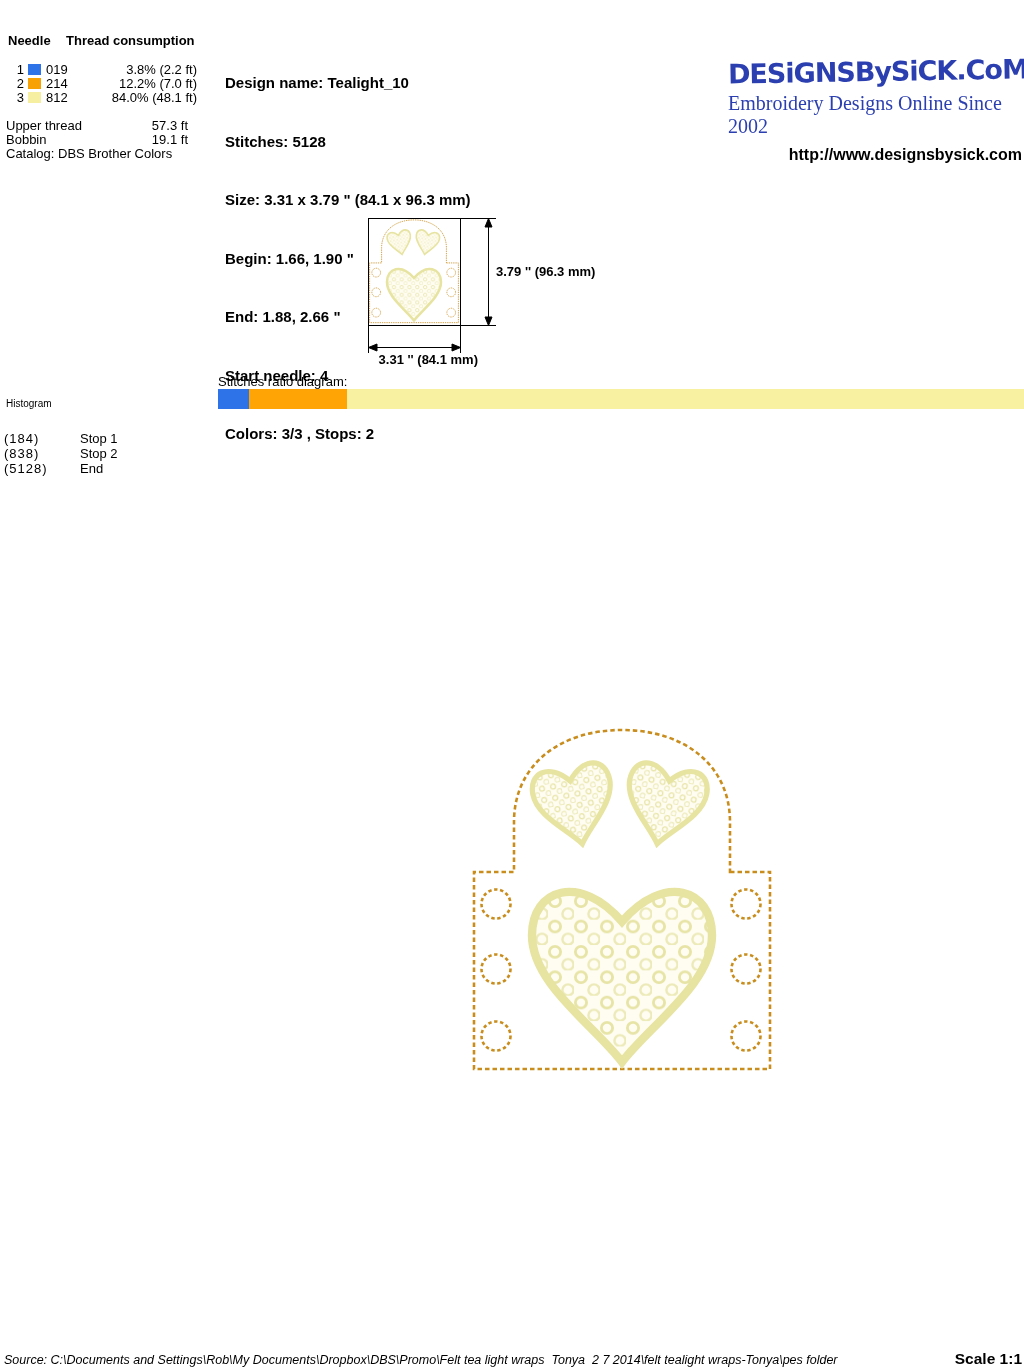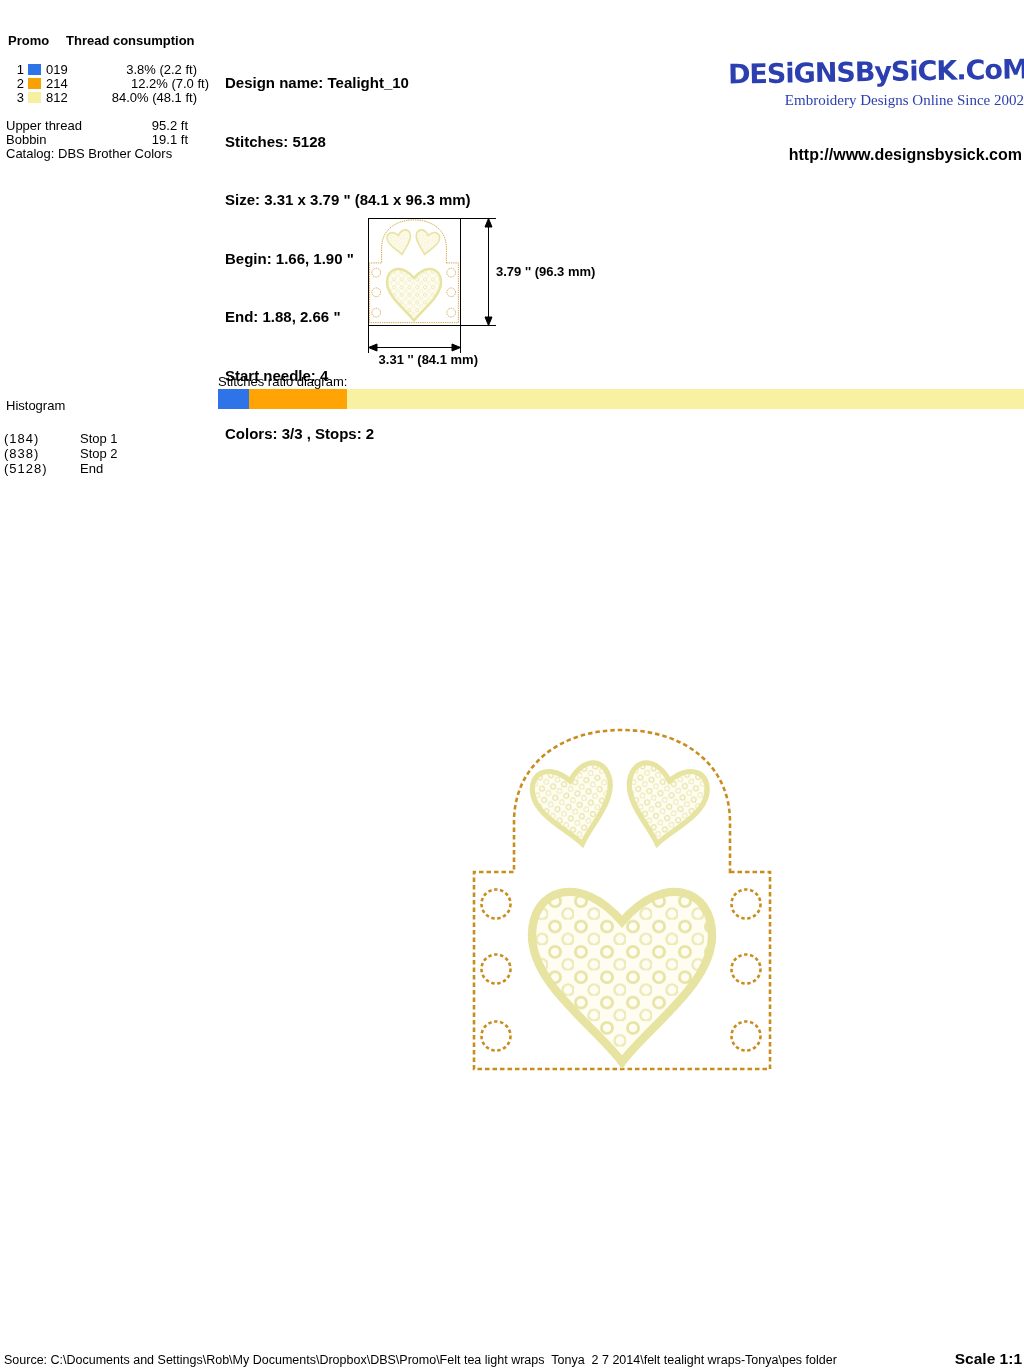--- a/index.html
+++ b/index.html
@@ -10,36 +10,36 @@
   .b{font-weight:bold;}
   .r{text-align:right;}
   .swatch{width:13px;height:11px;display:block;}
   .sw0{background:#2e74e8;}
   .sw1{background:#f7a104;}
   .sw2{background:#f6eea0;}
   #file-info{left:225px;top:34px;font-weight:bold;font-size:15px;line-height:19.5px;white-space:pre;}
   #logo{left:728px;top:56px;width:296px;text-align:center;color:#2b3fb0;
         font-family:"DejaVu Sans",sans-serif;font-weight:800;font-size:27px;
         letter-spacing:-1px;transform:rotate(-1deg);}
-  #tagline{left:728px;top:92px;width:296px;text-align:right;color:#2b3fb0;
-        font-family:"Liberation Serif",serif;font-size:15px;}
+  #tagline{left:728px;top:92px;width:296px;text-align:left;color:#2b3fb0;
+        font-family:"Liberation Serif",serif;font-size:20px;}
   #site-url{left:724px;top:146px;width:298px;text-align:right;font-weight:bold;font-size:16px;}
   #ratio-label{left:218px;top:374px;font-size:13px;}
   #ratio-bar{left:218px;top:389px;width:806px;height:20px;display:flex;}
   #ratio-bar .seg{height:100%;}
   .seg1{background:#2e74e8;width:3.8%;}
   .seg2{background:#ffa404;width:12.2%;}
   .seg3{background:#f9f1a2;flex:1;}
-  #histogram-title{left:6px;top:398px;font-size:13px;}
+  #histogram-title{left:6px;top:398px;font-size:10px;}
   .hist-count{left:4px;width:68px;text-align:left;font-size:13px;letter-spacing:1px;}
   .hist-label{left:80px;font-size:13px;}
   .dim-label{font-weight:bold;font-size:13px;white-space:pre;}
   #dim-h{left:496px;top:264px;}
   #dim-w{left:354px;top:352px;width:124px;text-align:right;}
-  #source-line{left:4px;top:1353px;font-size:12.5px;white-space:pre;}
+  #source-line{left:4px;top:1353px;font-size:12.5px;white-space:pre;font-style:italic;}
   #scale-label{right:2px;top:1350px;font-weight:bold;font-size:15.5px;}
 </style>
 </head>
 <body>
 
 <svg width="0" height="0" style="position:absolute" aria-hidden="true">
   <defs>
     <pattern id="lace" width="13" height="13" patternUnits="userSpaceOnUse">
       <rect width="13" height="13" fill="#fffdf2"></rect>
       <circle cx="3.5" cy="3.5" r="2.8" fill="none" stroke="#e7e4a6" stroke-width="1.4"></circle>
@@ -58,40 +58,40 @@
       </g>
       <use href="#heart-shape" transform="translate(102,74) rotate(-11) scale(0.87,0.89) translate(-50,-50)" fill="url(#lace)" stroke="#e7e3a0" stroke-width="6"></use>
       <use href="#heart-shape" transform="translate(193.5,74) rotate(11) scale(0.87,0.89) translate(-50,-50)" fill="url(#lace)" stroke="#e7e3a0" stroke-width="6"></use>
       <use href="#heart-shape" transform="translate(50,142) scale(2.0,1.95)" fill="url(#lace)" stroke="#e7e3a0" stroke-width="4.2"></use>
     </g>
   </defs>
 </svg>
 
 <div id="page">
 
-  <div class="abs f13 b" style="left:8px;top:34px">Promo</div>
+  <div class="abs f13 b" style="left:8px;top:34px">Needle</div>
   <div class="abs f13 b" style="left:66px;top:34px">Thread consumption</div>
 
   <div class="abs f13 r" style="left:6px;top:63px;width:18px">1</div>
   <span class="abs swatch sw0" style="left:28px;top:64px"></span>
   <div class="abs f13" style="left:46px;top:63px">019</div>
   <div class="abs f13 r" style="left:99px;top:63px;width:98px">3.8% (2.2 ft)</div>
 
   <div class="abs f13 r" style="left:6px;top:77px;width:18px">2</div>
   <span class="abs swatch sw1" style="left:28px;top:78px"></span>
   <div class="abs f13" style="left:46px;top:77px">214</div>
-  <div class="abs f13 r" style="left:111px;top:77px;width:98px">12.2% (7.0 ft)</div>
+  <div class="abs f13 r" style="left:99px;top:77px;width:98px">12.2% (7.0 ft)</div>
 
   <div class="abs f13 r" style="left:6px;top:91px;width:18px">3</div>
   <span class="abs swatch sw2" style="left:28px;top:92px"></span>
   <div class="abs f13" style="left:46px;top:91px">812</div>
   <div class="abs f13 r" style="left:99px;top:91px;width:98px">84.0% (48.1 ft)</div>
 
   <div class="abs f13" style="left:6px;top:119px">Upper thread</div>
-  <div class="abs f13 r" style="left:100px;top:119px;width:88px">95.2 ft</div>
+  <div class="abs f13 r" style="left:100px;top:119px;width:88px">57.3 ft</div>
   <div class="abs f13" style="left:6px;top:133px">Bobbin</div>
   <div class="abs f13 r" style="left:100px;top:133px;width:88px">19.1 ft</div>
   <div class="abs f13" style="left:6px;top:147px">Catalog: DBS Brother Colors</div>
 
   <div id="file-info" class="abs">
     <div>Design name: Tealight_10</div>
     <div>Stitches: 5128</div>
     <div>Size: 3.31 x 3.79 " (84.1 x 96.3 mm)</div>
     <div>Begin: 1.66, 1.90 "</div>
     <div>End: 1.88, 2.66 "</div>

